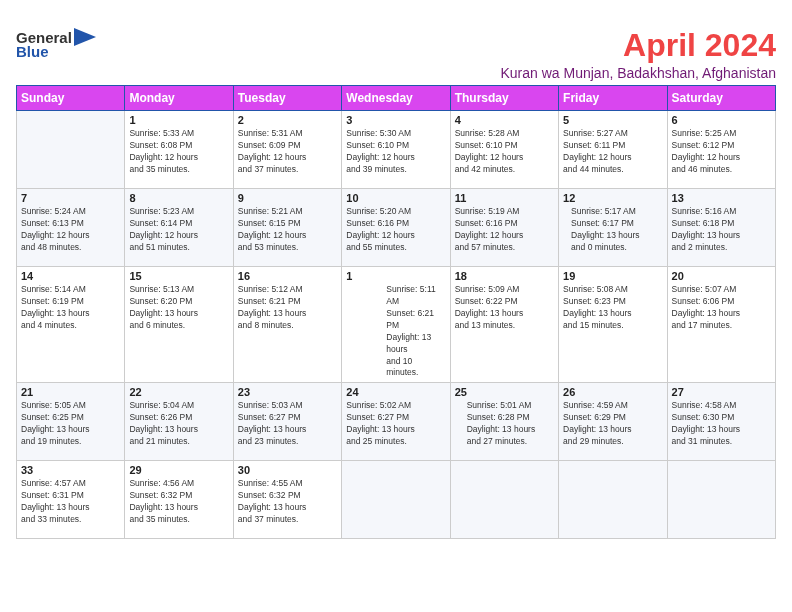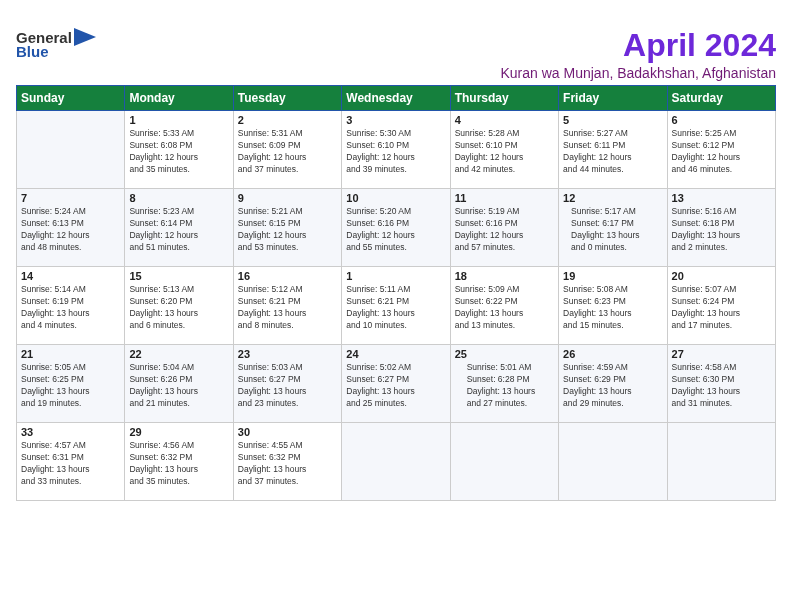--- a/index.html
+++ b/index.html
@@ -26,36 +26,36 @@
       display: flex;
       flex-direction: column;
       align-items: flex-start;
     }
     .title-block {
       text-align: right;
     }
     .month-title {
       font-size: 32px;
       font-weight: bold;
-      color: #6d28d9;
+      color: #ef4444;
       line-height: 1.1;
     }
     .subtitle {
       font-size: 14px;
       color: #701a75;
       margin-top: 2px;
     }
     table {
       width: 100%;
       border-collapse: collapse;
       table-layout: fixed;
       font-size: 9.5px;
     }
     thead tr th {
-      background-color: #15803d;
+      background-color: #d946ef;
       color: #fff;
       text-align: left;
       padding: 5px 4px;
       font-size: 12px;
       font-weight: bold;
       border: 1px solid #2255aa;
     }
     tbody tr td {
       border: 1px solid #ccc;
       vertical-align: top;
@@ -227,21 +227,21 @@
           </td>
           <td>
             <div class="day-num">16</div>
             <div class="day-info" style="white-space: pre-line;">Sunrise: 5:12 AM
 Sunset: 6:21 PM
 Daylight: 13 hours
 and 8 minutes.</div>
           </td>
           <td>
             <div class="day-num">1</div>
-            <div class="day-info" style="white-space: pre-line;">Sunrise: 5:11 AM
+            <div class="day-info" style="white-space: pre-line; margin-left: 40px;">Sunrise: 5:11 AM
 Sunset: 6:21 PM
 Daylight: 13 hours
 and 10 minutes.</div>
           </td>
           <td>
             <div class="day-num">18</div>
             <div class="day-info" style="white-space: pre-line;">Sunrise: 5:09 AM
 Sunset: 6:22 PM
 Daylight: 13 hours
 and 13 minutes.</div>
@@ -249,21 +249,21 @@
           <td>
             <div class="day-num">19</div>
             <div class="day-info" style="white-space: pre-line;">Sunrise: 5:08 AM
 Sunset: 6:23 PM
 Daylight: 13 hours
 and 15 minutes.</div>
           </td>
           <td>
             <div class="day-num">20</div>
             <div class="day-info" style="white-space: pre-line;">Sunrise: 5:07 AM
-Sunset: 6:24 PM
+Sunset: 6:06 PM
 Daylight: 13 hours
 and 17 minutes.</div>
           </td>
         </tr>
         <tr>
           <td>
             <div class="day-num">21</div>
             <div class="day-info" style="white-space: pre-line;">Sunrise: 5:05 AM
 Sunset: 6:25 PM
 Daylight: 13 hours

